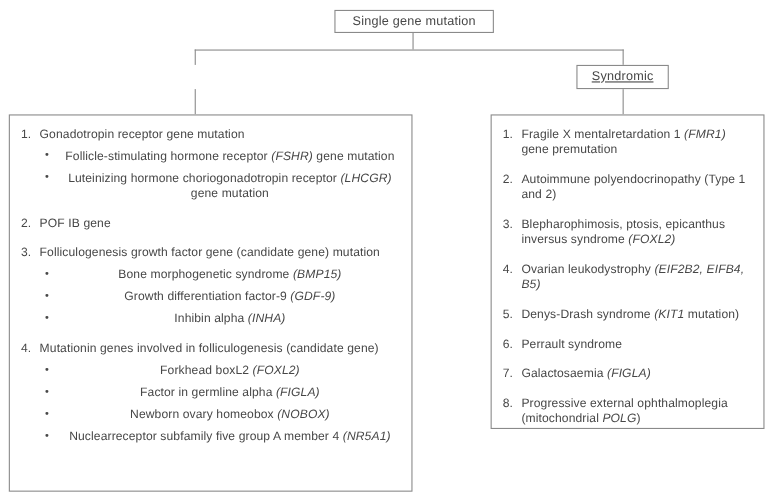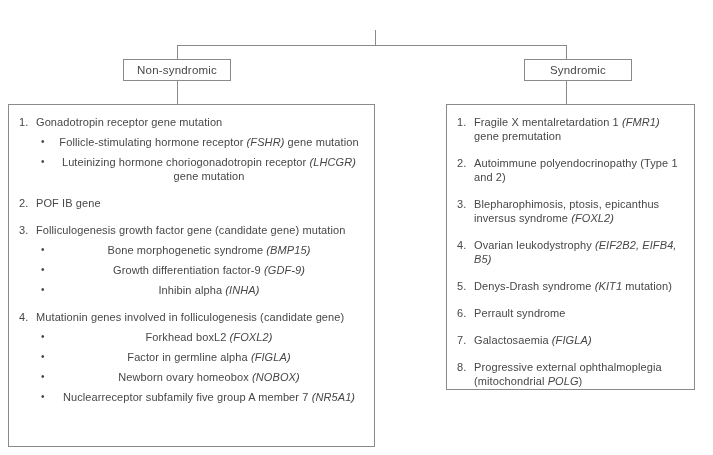--- a/index.html
+++ b/index.html
@@ -19,21 +19,21 @@
     display: flex;
     align-items: center;
     justify-content: center;
     font-size: 11.5px;
     letter-spacing: 0.2px;
     box-sizing: border-box;
     z-index: 2;
   }
   #top-node    { left: 304px; top: 9px;  width: 145px; height: 21px; }
   #left-branch { left: 123px; top: 59px; width: 108px; height: 22px; }
-  #right-branch{ left: 524px; top: 59px; width: 108px;  height: 22px; }
+  #right-branch{ left: 524px; top: 59px; width: 84px;  height: 22px; text-decoration: underline; }
   .line { position: absolute; background: var(--border, #8a8a8a); z-index: 1; }
   #v-root       { left: 375px; top: 30px; width: 1px;  height: 15px; }
   #h-crossbar   { left: 177px; top: 45px; width: 390px; height: 1px; }
   #v-left-up    { left: 177px; top: 45px; width: 1px;  height: 14px; }
   #v-right-up   { left: 566px; top: 45px; width: 1px;  height: 14px; }
   #v-left-down  { left: 177px; top: 81px; width: 1px;  height: 23px; }
   #v-right-down { left: 566px; top: 81px; width: 1px;  height: 23px; }
   .panel {
     position: absolute;
     border: 1px solid var(--border, #8a8a8a);
@@ -54,31 +54,31 @@
   .bullet-item { display: flex; margin-top: 6px; padding-left: 22px; }
   .bullet-dot { flex: none; width: 12px; font-size: 10px; }
   .bullet-text { flex: 1; text-align: center; }
   i { font-style: italic; }
 </style>
 </head>
 <body>
 
 <div class="canvas" style="--bg: #ffffff; --border: #8a8a8a; --text: #474747;">
 
+  <div class="node" id="top-node">
+    <span>Single gene mutation</span>
+  </div>
 
   <div class="line" id="v-root"></div>
   <div class="line" id="h-crossbar"></div>
   <div class="line" id="v-left-up"></div>
   <div class="line" id="v-right-up"></div>
   <div class="line" id="v-left-down"></div>
   <div class="line" id="v-right-down"></div>
 
-  <div class="node" id="left-branch">
-    <span>Non-syndromic</span>
-  </div>
   <div class="node" id="right-branch">
     <span>Syndromic</span>
   </div>
 
   <div class="panel" id="left-panel">
       <div class="num-item">
         <span class="num">1.</span>
         <span class="item-text"><span>Gonadotropin receptor gene mutation</span></span>
       </div>
       <div class="bullet-item">
@@ -120,21 +120,21 @@
       <div class="bullet-item">
         <span class="bullet-dot">•</span>
         <span class="bullet-text"><span>Factor in germline alpha </span><i>(FIGLA)</i></span>
       </div>
       <div class="bullet-item">
         <span class="bullet-dot">•</span>
         <span class="bullet-text"><span>Newborn ovary homeobox </span><i>(NOBOX)</i></span>
       </div>
       <div class="bullet-item">
         <span class="bullet-dot">•</span>
-        <span class="bullet-text"><span>Nuclearreceptor subfamily five group A member 7 </span><i>(NR5A1)</i></span>
+        <span class="bullet-text"><span>Nuclearreceptor subfamily five group A member 4 </span><i>(NR5A1)</i></span>
       </div>
     </div>
   <div class="panel" id="right-panel">
       <div class="num-item">
         <span class="num">1.</span>
         <span class="item-text"><span>Fragile X mentalretardation 1 </span><i>(FMR1)</i><span> gene premutation</span></span>
       </div>
       <div class="num-item">
         <span class="num">2.</span>
         <span class="item-text"><span>Autoimmune polyendocrinopathy (Type 1 and 2)</span></span>

